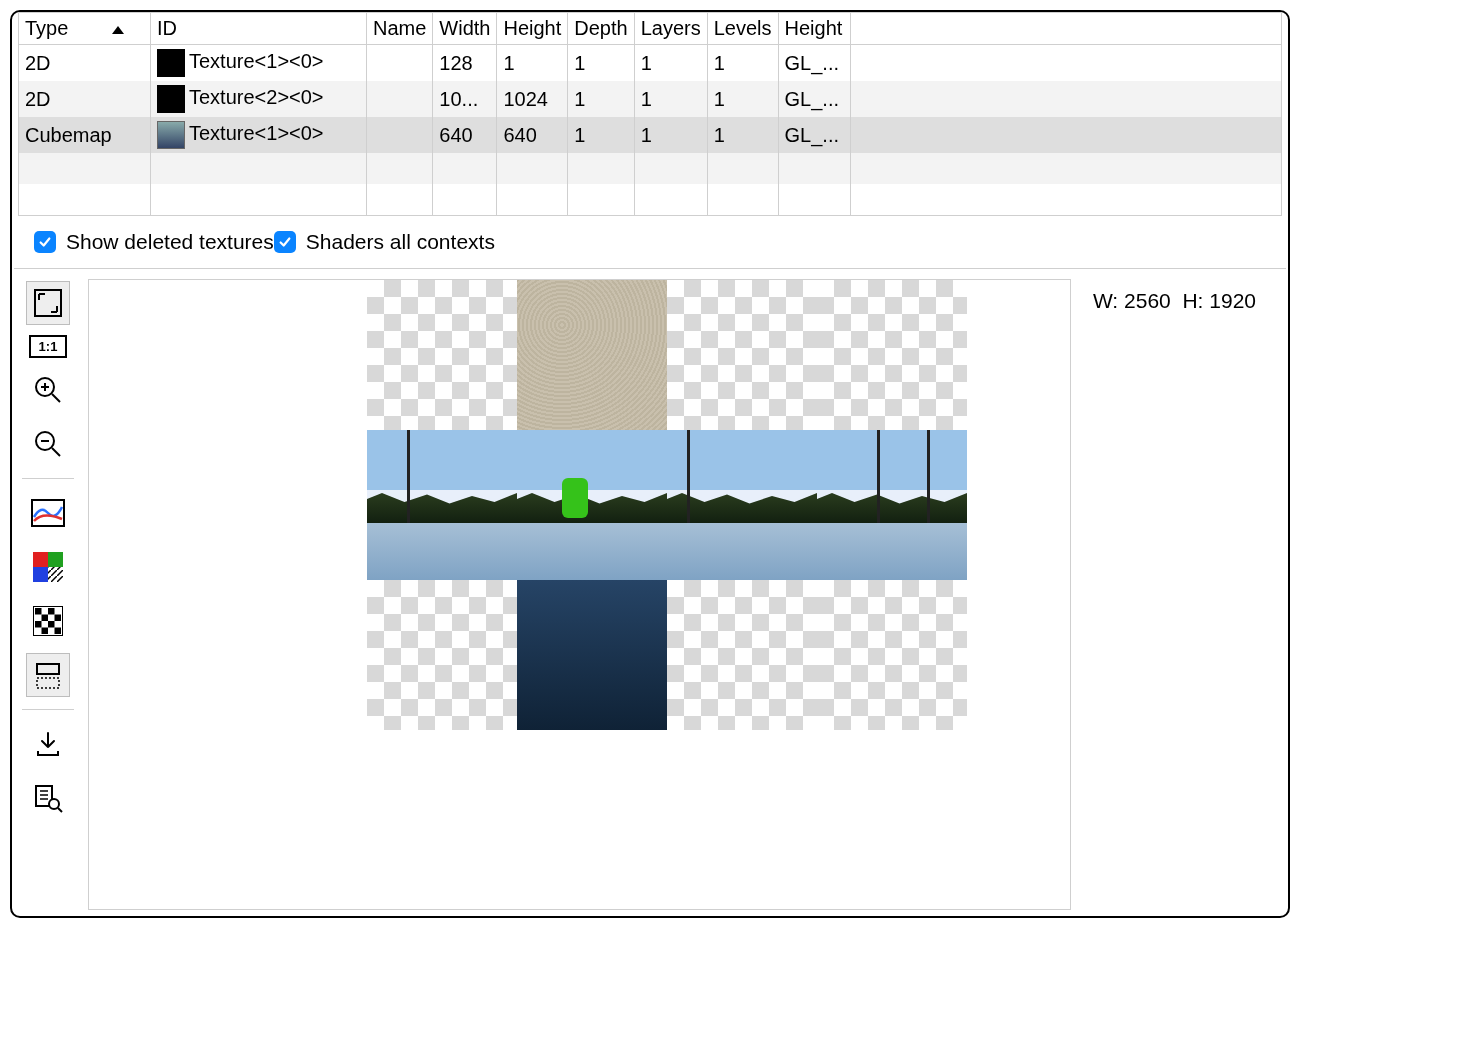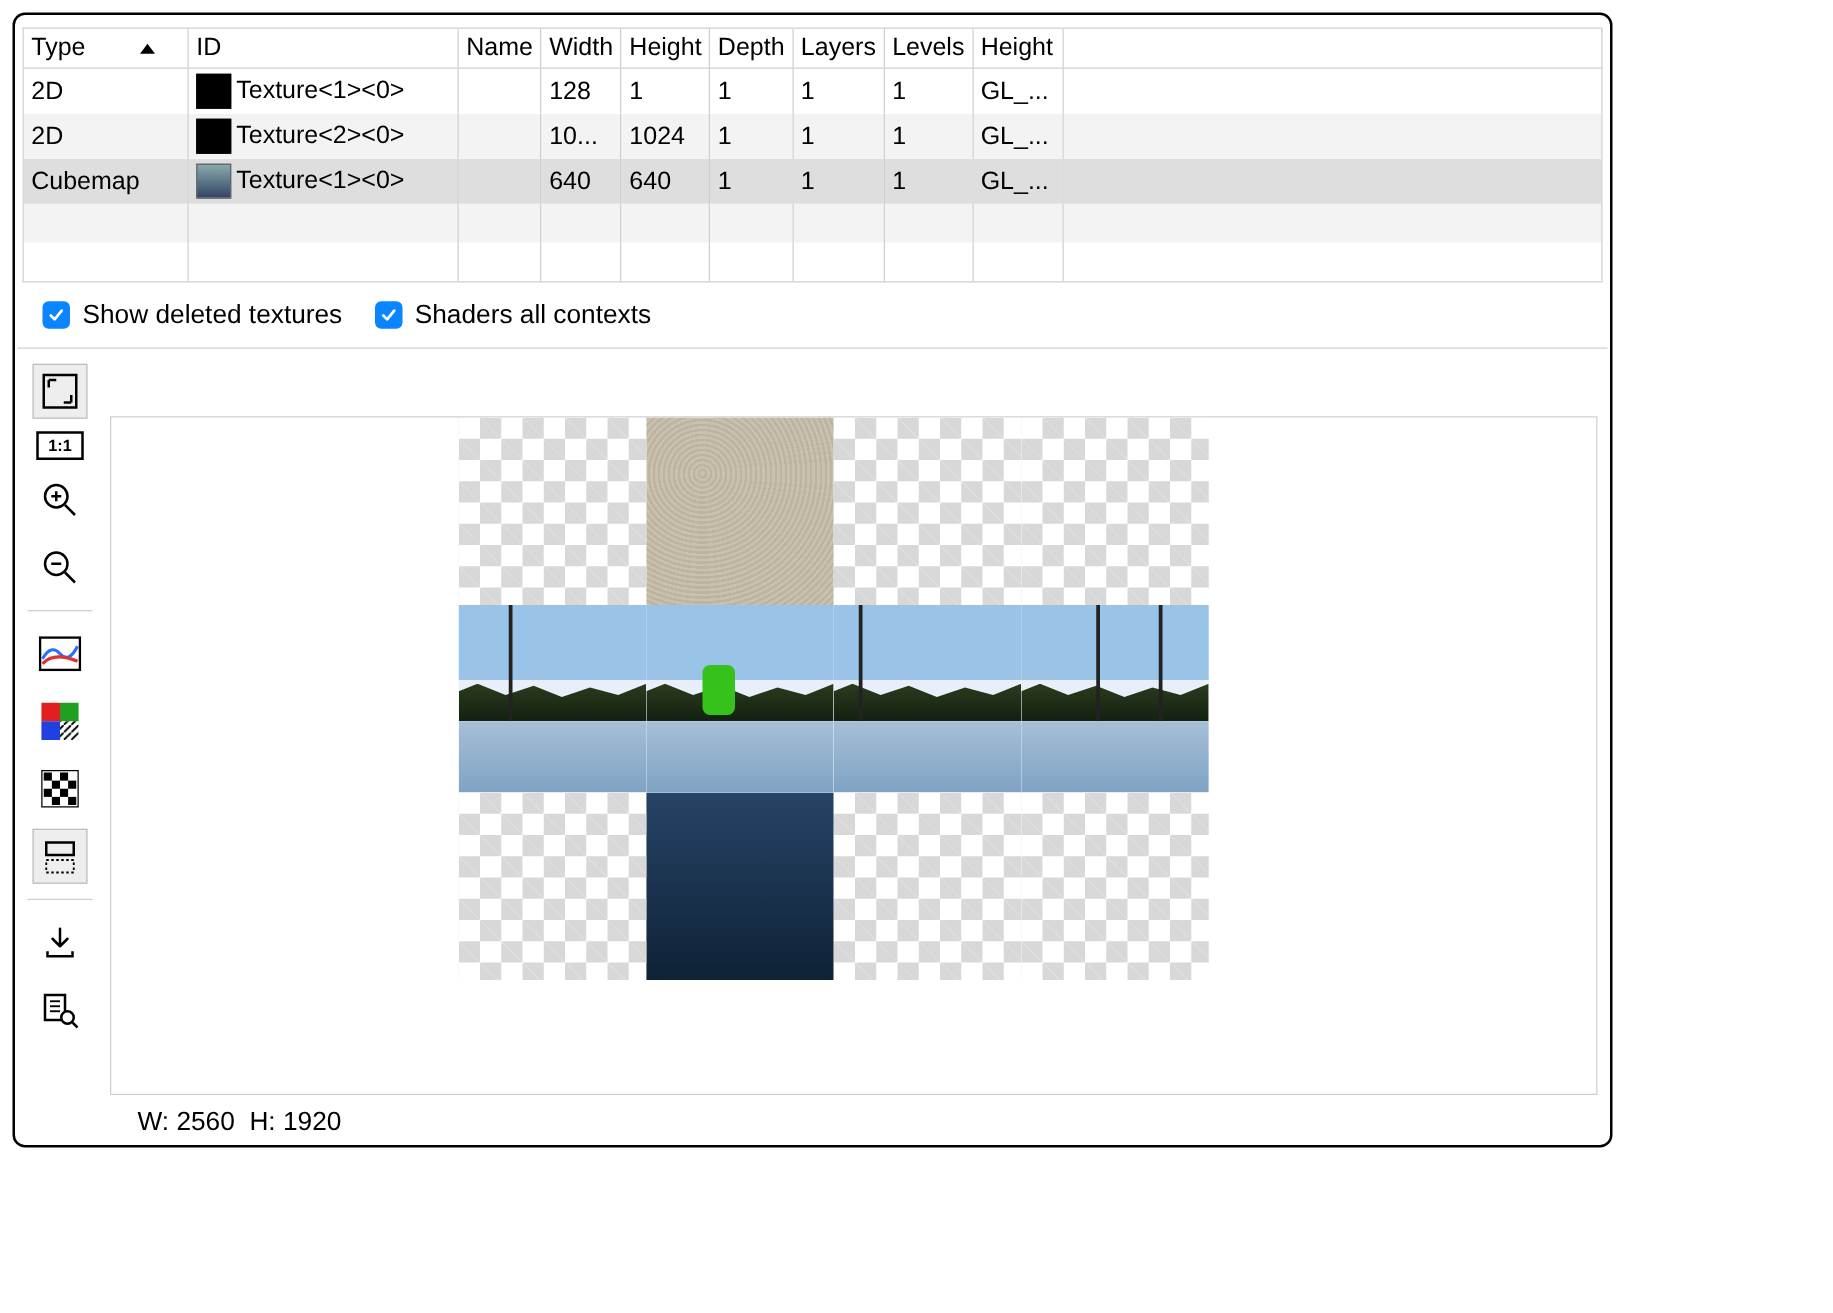--- a/index.html
+++ b/index.html
@@ -56,21 +56,21 @@
     position: relative;
   }
   .maximize-icon::before {
     content: '';
     position: absolute;
     left: 0; right: 0; top: 3px;
     border-top: 2px solid #000;
   }
   
   .table-wrap {
-    padding: 10px 6px 0 6px;
+    padding: 0 6px 0 6px;
   }
   table.tex {
     border-collapse: collapse;
     width: 100%;
     font-size: 20px;
     border: 1.5px solid #cfcfcf;
   }
   table.tex th {
     text-align: left;
     font-weight: 400;
@@ -108,21 +108,20 @@
     background: #000;
     margin-right: 4px;
   }
   .thumb.cube {
     background: linear-gradient(#8aa, #346);
     border-color: #666;
   }
   
   .checks {
     display: flex;
-    gap: 26px;
     padding: 14px 22px 14px 22px;
     align-items: center;
     font-size: 21px;
   }
   .cb {
     width: 22px; height: 22px;
     border-radius: 5px;
     background: #0a84ff;
     display: inline-flex;
     align-items: center;
@@ -167,23 +166,22 @@
     width: 38px; height: 23px;
   }
   .tsep {
     width: 100%;
     border-top: 1.5px solid #cfcfcf;
     margin: 2px 0;
   }
   .canvas-wrap {
     flex: 1;
     display: flex;
-    flex-direction: column;
+    flex-direction: row;
     min-width: 0;
-    margin-top: 44px;
   }
   .canvas {
     flex: 1;
     border: 1.5px solid #cfcfcf;
     background: #fff;
     position: relative;
     overflow: hidden;
   }
   .checker {
     position: absolute;

